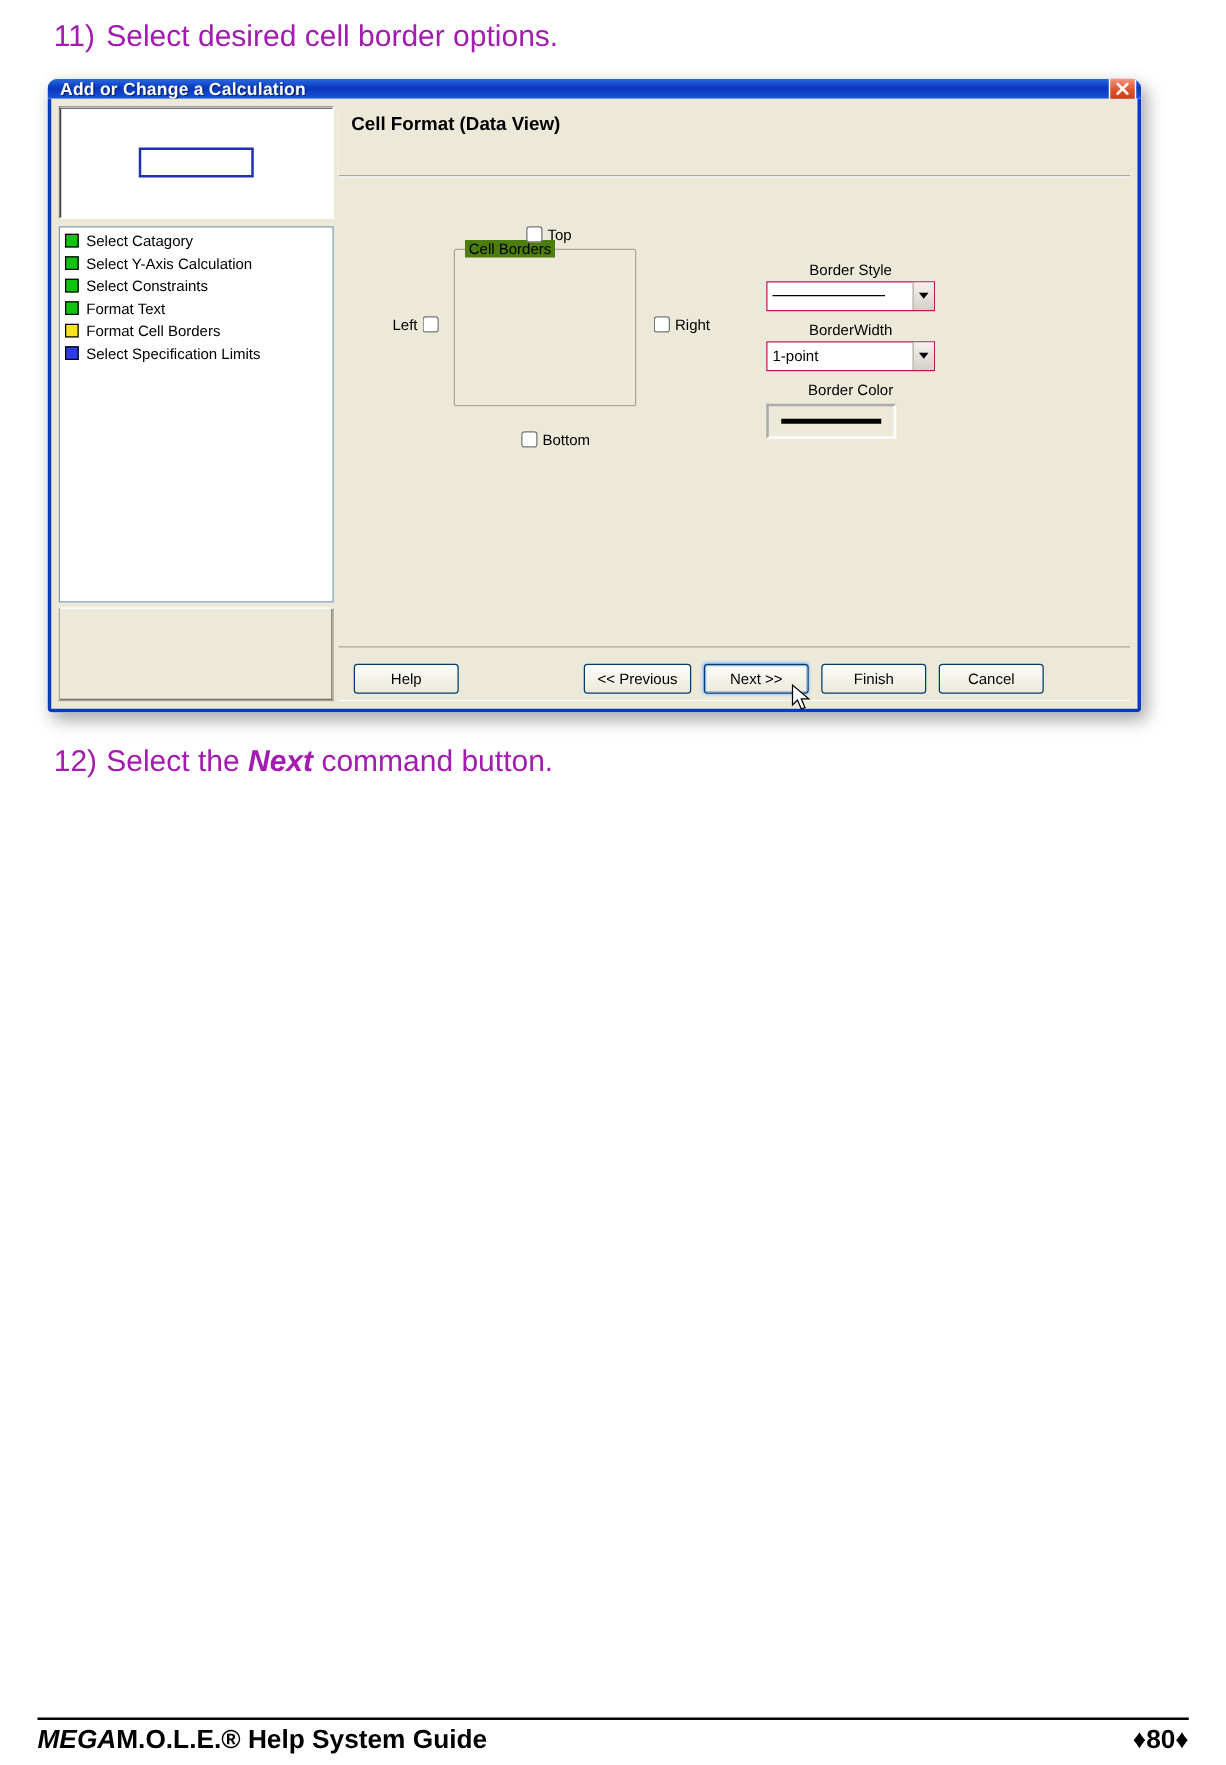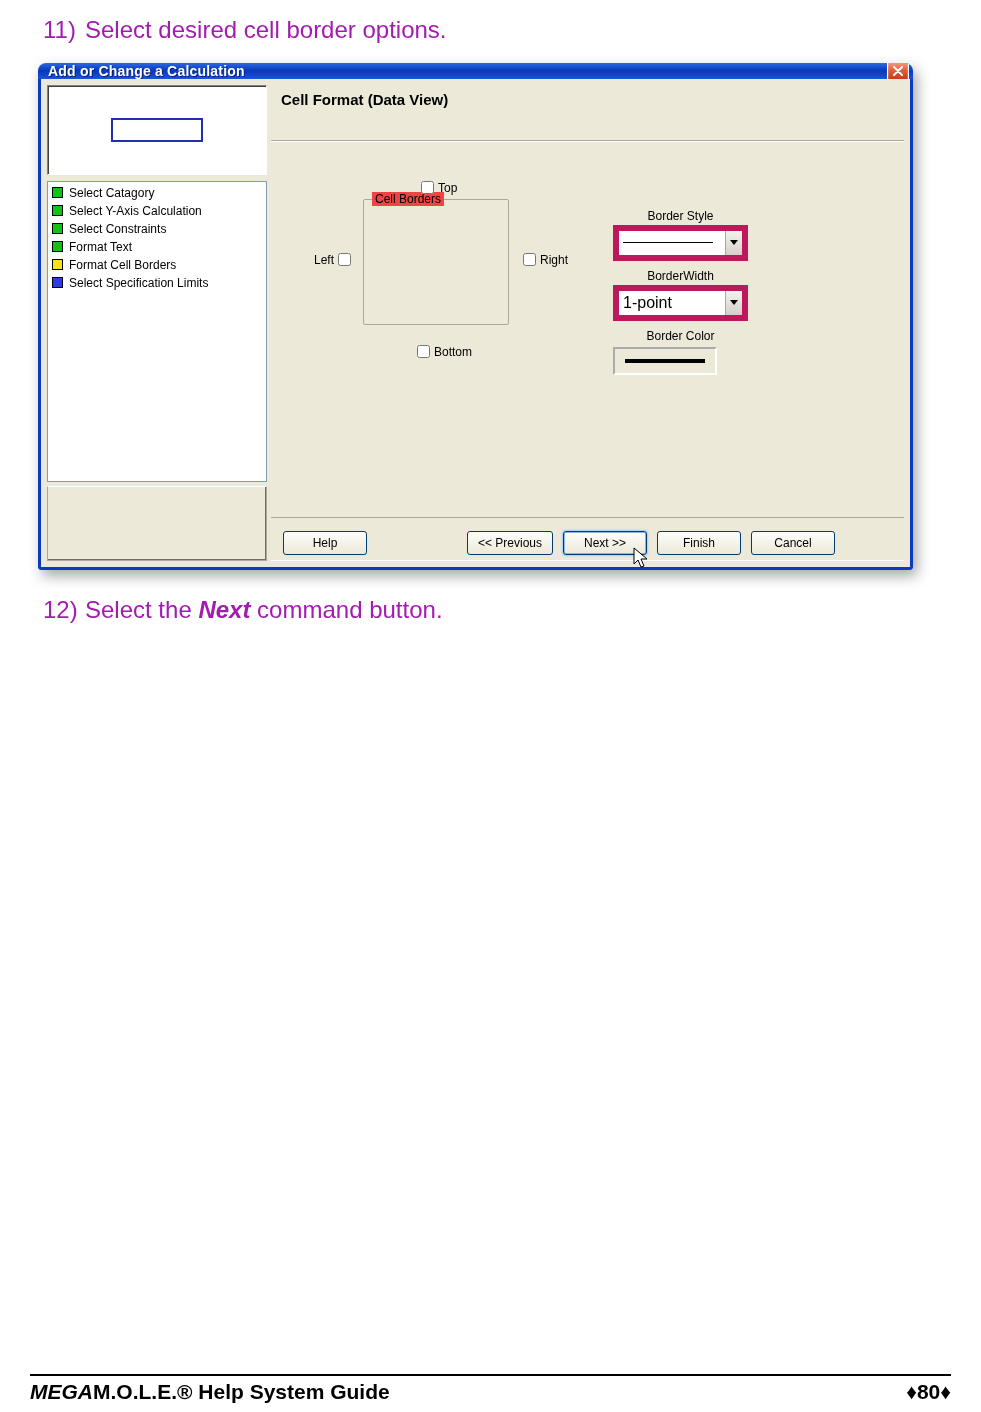--- a/index.html
+++ b/index.html
@@ -157,47 +157,47 @@
   
   .borders-group {
     position:absolute;
     left:92px; top:58px;
     width: 146px; height: 126px;
     border:1px solid #aca899;
     border-radius:2px;
   }
   .borders-group .legend {
     position:absolute; top:-8px; left:8px;
-    background:#ef4444;
+    background:#4d7c0f;
     padding:0 3px;
     font-size:12px;
   }
   .cb { position:absolute; display:flex; align-items:center; gap:4px; white-space:nowrap; }
   .cb input { width:13px; height:13px; margin:0; }
   .cb-top    { left:150px; top:40px; }
   .cb-left   { left:43px;  top:112px; }
   .cb-right  { left:252px; top:112px; }
   .cb-bottom { left:146px; top:192px;margin-top:12px; }
   
   .style-stack {
     position:absolute;
     left: 342px; top: 68px;
     width: 135px;
     font-size:12px;
   }
   .style-label { text-align:center; margin-bottom:2px; }
   .dropdown {
-    height:36px;
+    height:24px;
     background:#fff;
-    border:6px solid #be185d;
+    border:1px solid #be185d;
     display:flex;
     align-items:center;
     justify-content:space-between;
     padding:0 0 0 4px;
-    font-size:16px;
+    font-size:12px;
   }
   .dropdown .arrow {
     width:17px; height:100%;
     background: linear-gradient(#f3f3ee,#d4d0c8);
     border-left:1px solid #aca899;
     display:flex;align-items:center;justify-content:center;
   }
   .line-sample {
     height:1px; width: 90px;
     background:#000;

